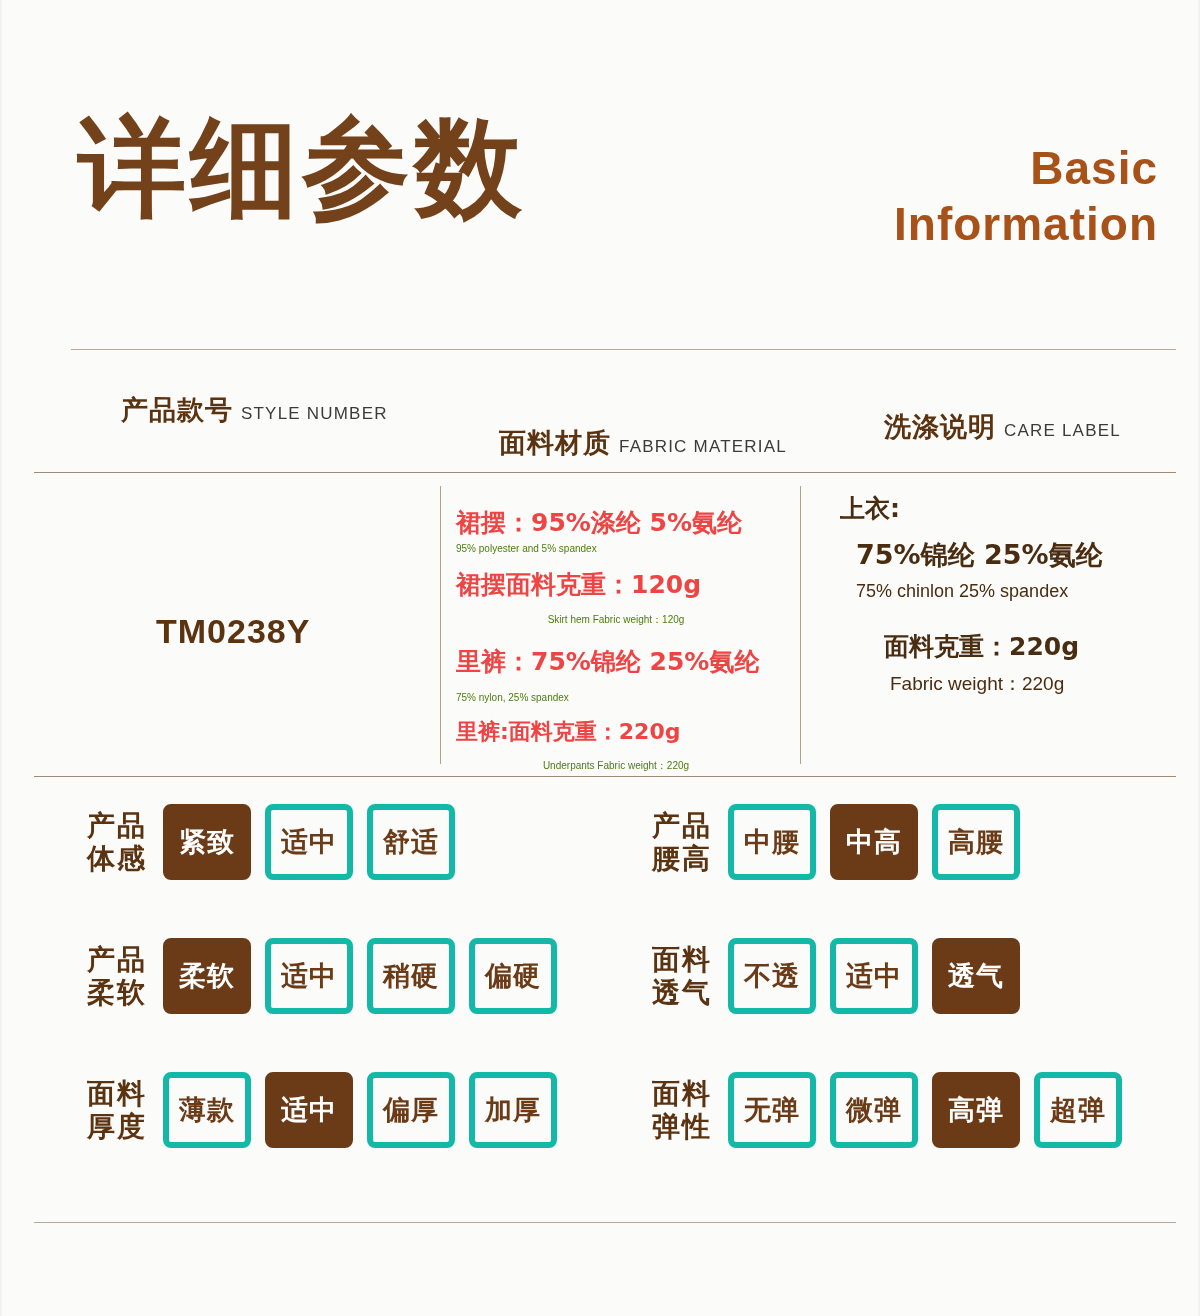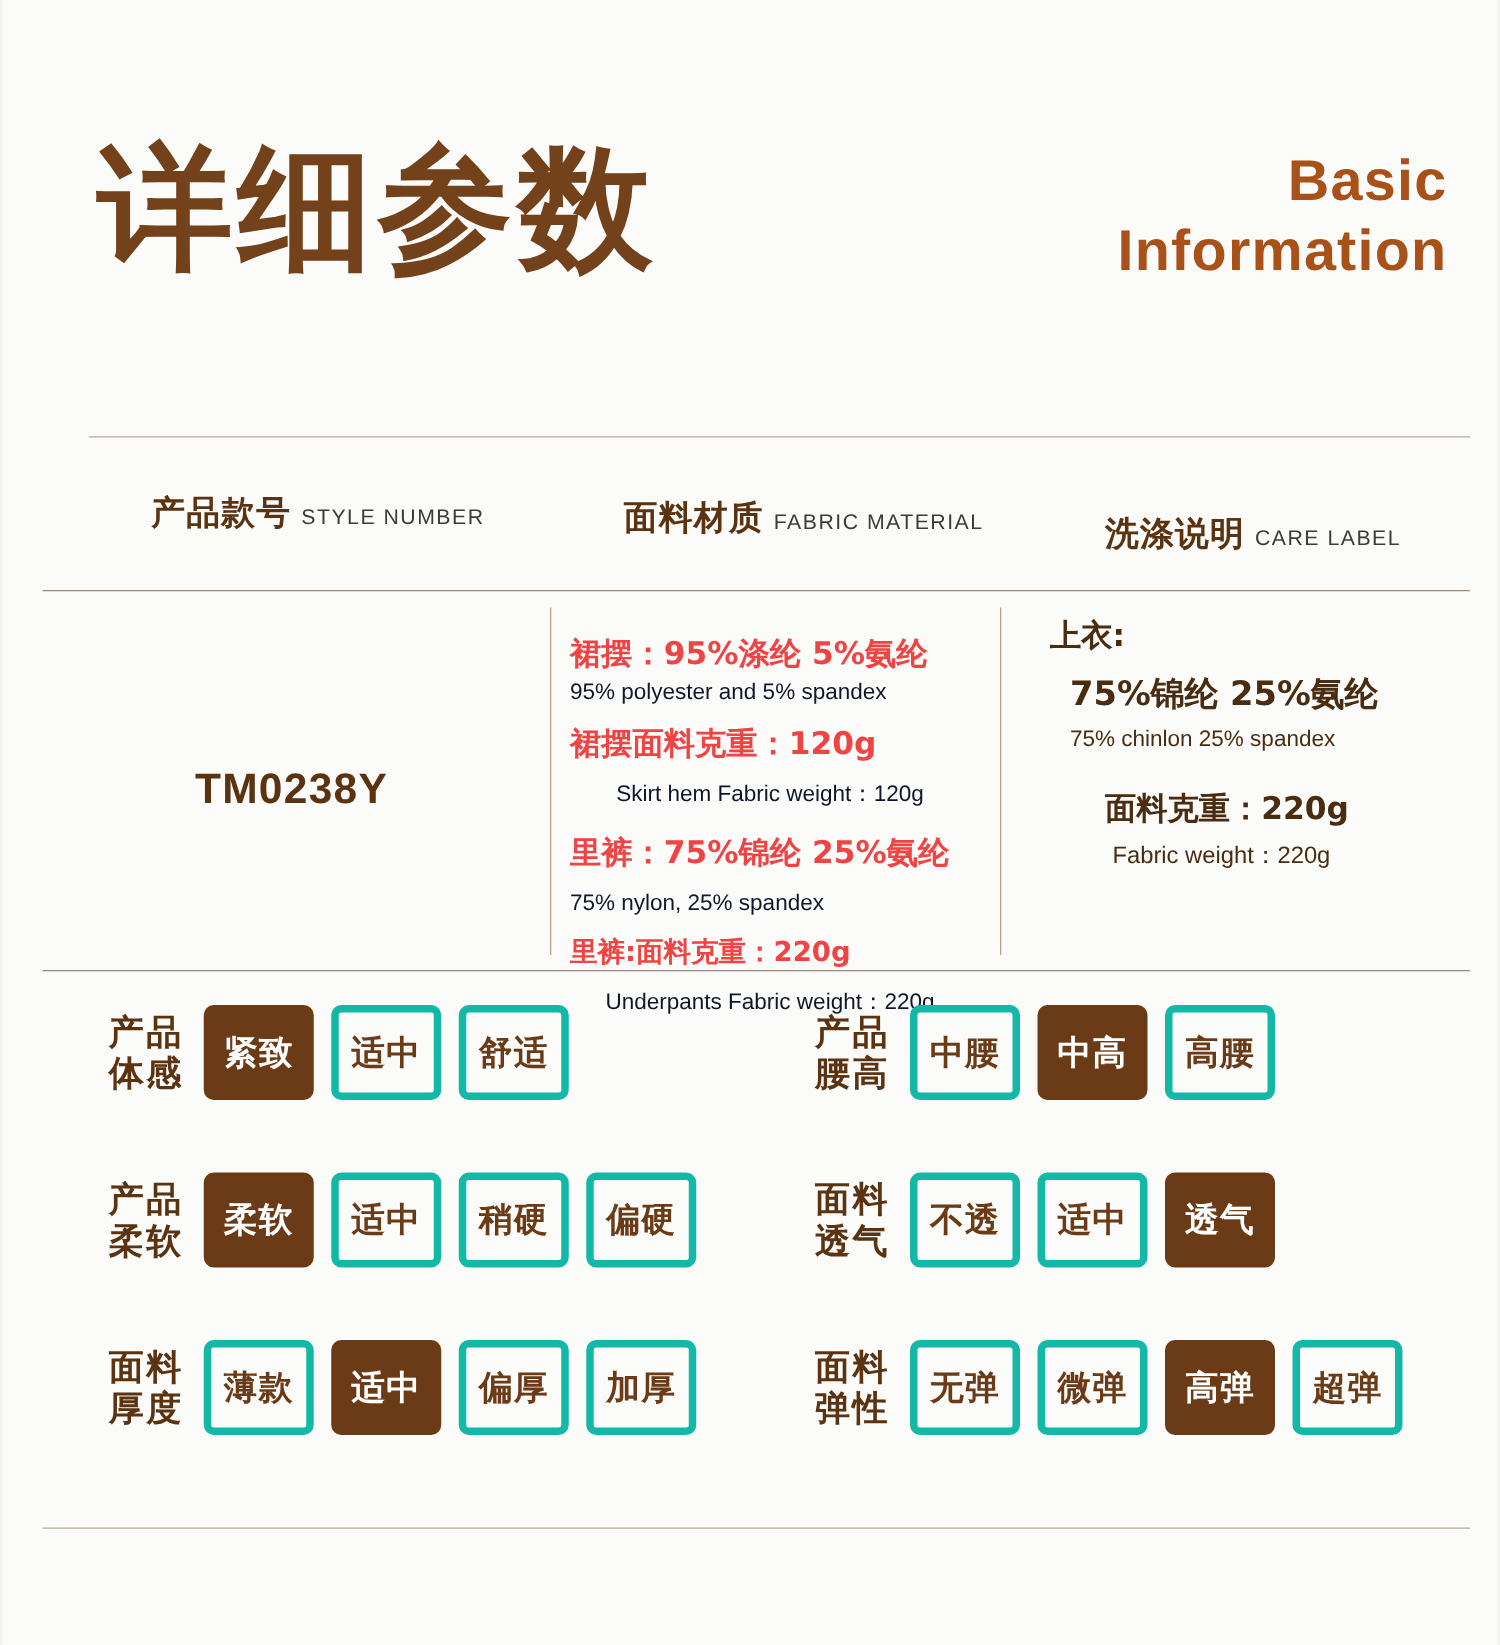--- a/index.html
+++ b/index.html
@@ -43,21 +43,21 @@
     font-size: 108px;
     line-height: 1.15;
     font-weight: bold;
     color: #73411a;
     letter-spacing: 4px;
     font-family: "DejaVu Sans", "Liberation Sans", sans-serif;
   }
   .title-en {
     position: absolute;
     right: 30px;
-    top: 102px;
+    top: 126px;
     text-align: right;
     color: #a8521a;
     font-weight: bold;
     font-size: 46px;
     line-height: 1.22;
     letter-spacing: 1px;
   }
   .title-en .l1 { display: block; }
   .title-en .l2 { display: block; }
 
@@ -84,21 +84,21 @@
     letter-spacing: 1px;
     font-family: "DejaVu Sans", "Liberation Sans", sans-serif;
   }
   .col-head .en {
     font-size: 17px;
     color: #3b3b3b;
     letter-spacing: 1.2px;
     margin-left: 8px;
   }
   .head-1 { left: 105px; top: 378px; }
-  .head-2 { left: 483px; top: 382px; }
+  .head-2 { left: 483px; top: 411px; }
   .head-3 { left: 868px; top: 395px; }
 
   
   .vrule {
     position: absolute;
     width: 1px;
     background: #b3a18c;
   }
   .vrule-1 { left: 424px; top: 472px; height: 278px; }
   .vrule-2 { left: 784px; top: 472px; height: 278px; }
@@ -122,22 +122,22 @@
     color: #4a2d11;
   }
   .fabric-line-main {
     font-size: 25px;
     font-weight: bold;
     color: #ef4444;
     font-family: "DejaVu Sans", "Liberation Sans", sans-serif;
     white-space: nowrap;
   }
   .fabric-line-sub {
-    font-size: 18px;
-    color: #0f172a;
+    font-size: 10px;
+    color: #4d7c0f;
     margin-top: 4px;
     white-space: nowrap;
   }
   .fab-b1 { margin-top: 0; }
   .fab-b2 { margin-top: 14px; text-align: left; padding-right: 30px;}
   .fab-b3 { margin-top: 18px; }
   .fab-b4 { margin-top: 12px; text-align: center; padding-right: 20px;}
 
   .care-col {
     position: absolute;

